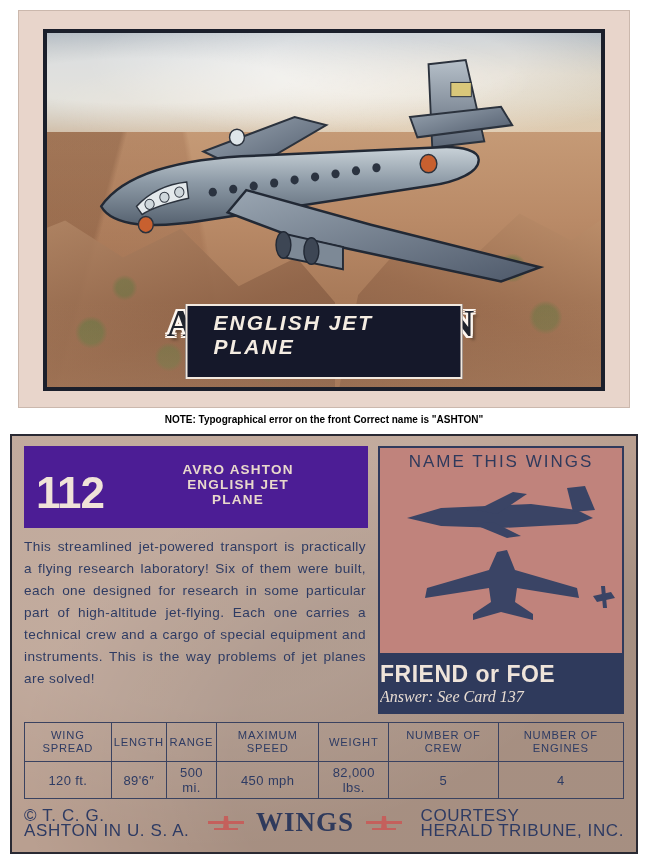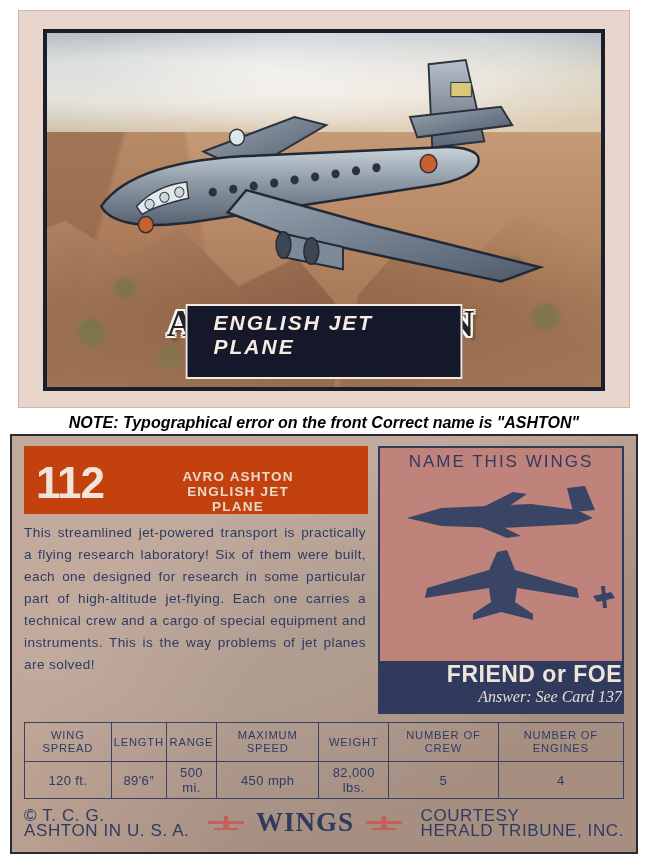--- a/index.html
+++ b/index.html
@@ -133,25 +133,24 @@
     letter-spacing: 2px;
     border: 2px solid #f2e9df;
   }
 
   
   .note {
     position: absolute;
     left: 0; right: 0;
     top: 414px;
     text-align: center;
-    font-size: 16px;
+    font-size: 10px;
     font-weight: bold;
     color: #000;
     font-family: "Liberation Sans", sans-serif;
-    font-style: italic;
   }
 
   
   .back-card {
     position: absolute;
     left: 10px;
     top: 434px;
     width: 628px;
     height: 420px;
     background: #b99f90;
@@ -172,24 +171,24 @@
     display: flex;
     gap: 10px;
     height: 268px;
   }
   .left-col {
     width: 344px;
     position: relative;
   }
   .header-red {
     display: flex;
-    background: #c2410c;
+    background: #4c1d95;
     height: 66px;
-    align-items: flex-end;
-    padding: 2px 0 0 0;
+    align-items: flex-start;
+    padding: 16px 0 0 0;
   }
   .card-number {
     font-family: "Liberation Sans", sans-serif;
     font-weight: bold;
     font-size: 44px;
     color: #f0e3d8;
     line-height: 62px;
     padding: 0 10px 0 12px;
     letter-spacing: -1px;
   }
@@ -236,22 +235,22 @@
   }
   .silhouettes {
     position: relative;
     height: 152px;
   }
   .fof-bar {
     position: absolute;
     left: 0; right: 0; bottom: 0;
     background: #2f3a5c;
     color: #efe4da;
-    text-align: right;
-    padding: 0 0 5px 0;
+    text-align: left;
+    padding: 8px 0 5px 0;
   }
   .fof-text {
     font-family: "Liberation Sans", sans-serif;
     font-weight: bold;
     font-size: 23px;
     letter-spacing: .5px;
     line-height: 26px;
   }
   .fof-answer {
     font-family: "Liberation Serif", serif;

